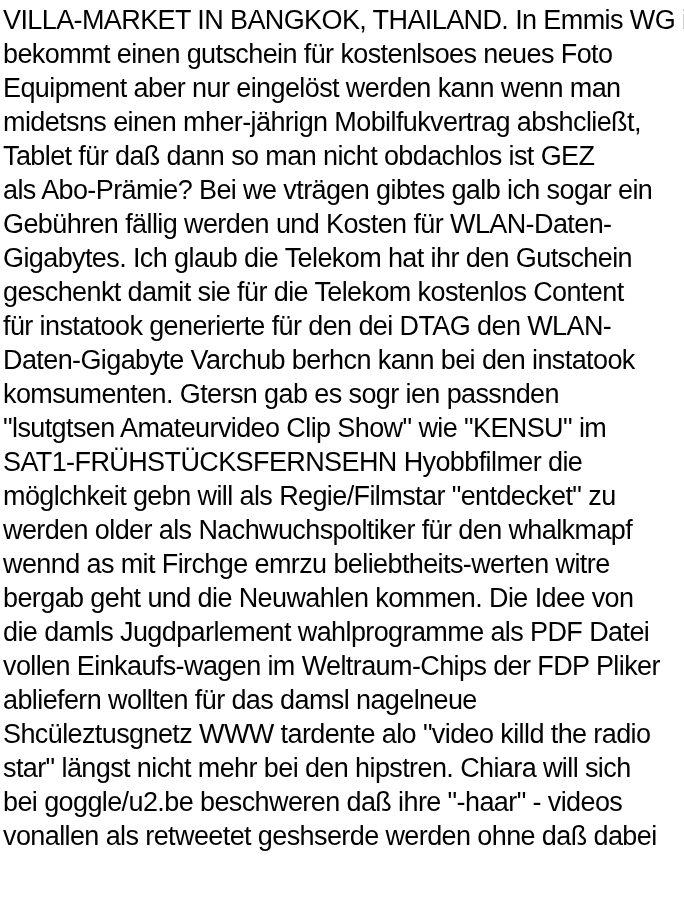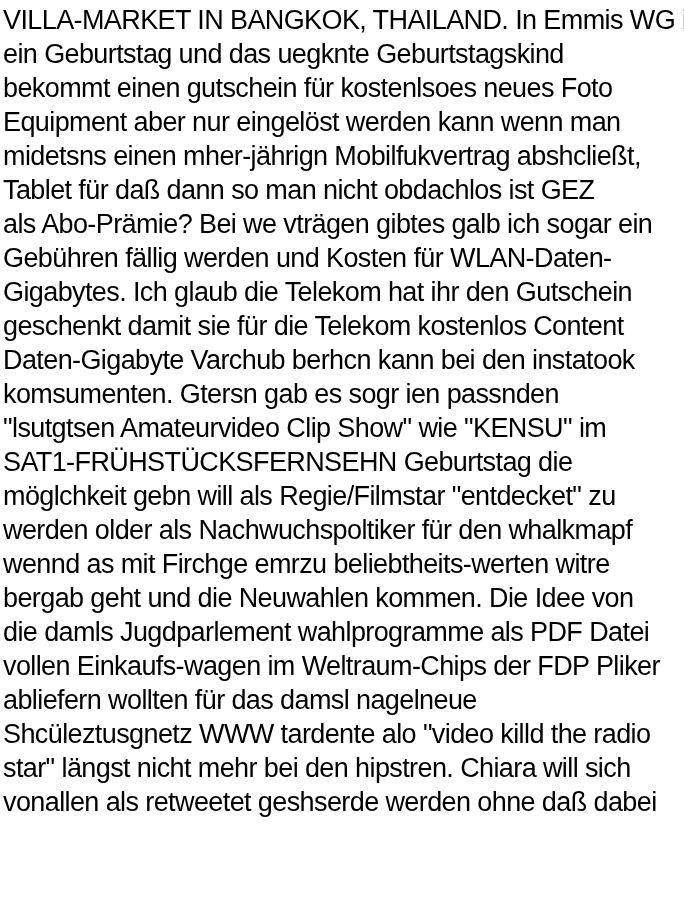--- a/index.html
+++ b/index.html
@@ -32,37 +32,38 @@
     height: 34px;
     overflow: hidden;
   }
 </style>
 </head>
 <body style="background: rgb(255, 255, 255);">
 
 <main class="page">
   <div class="text-block" style="color: rgb(0, 0, 0);">
       <div class="line">VILLA-MARKET IN BANGKOK, THAILAND. In Emmis WG ist</div>
-      <div class="line">ein Geburtstag und das uegknte Geburtstagskind</div>
       <div class="line">bekommt einen gutschein für kostenlsoes neues Foto</div>
       <div class="line">Equipment aber nur eingelöst werden kann wenn man</div>
       <div class="line">midetsns einen mher-jährign Mobilfukvertrag abshcließt,</div>
       <div class="line">Tablet für daß dann so man nicht obdachlos ist GEZ</div>
       <div class="line">als Abo-Prämie? Bei we vträgen gibtes galb ich sogar ein</div>
       <div class="line">Gebühren fällig werden und Kosten für WLAN-Daten-</div>
       <div class="line">Gigabytes. Ich glaub die Telekom hat ihr den Gutschein</div>
       <div class="line">geschenkt damit sie für die Telekom kostenlos Content</div>
+      <div class="line">für instatook generierte für den dei DTAG den WLAN-</div>
       <div class="line">Daten-Gigabyte Varchub berhcn kann bei den instatook</div>
       <div class="line">komsumenten. Gtersn gab es sogr ien passnden</div>
       <div class="line">"lsutgtsen Amateurvideo Clip Show" wie "KENSU" im</div>
-      <div class="line">SAT1-FRÜHSTÜCKSFERNSEHN Geburtstag die</div>
+      <div class="line">SAT1-FRÜHSTÜCKSFERNSEHN Hyobbfilmer die</div>
       <div class="line">möglchkeit gebn will als Regie/Filmstar "entdecket" zu</div>
       <div class="line">werden older als Nachwuchspoltiker für den whalkmapf</div>
       <div class="line">wennd as mit Firchge emrzu beliebtheits-werten witre</div>
       <div class="line">bergab geht und die Neuwahlen kommen. Die Idee von</div>
       <div class="line">die damls Jugdparlement wahlprogramme als PDF Datei</div>
       <div class="line">vollen Einkaufs-wagen im Weltraum-Chips der FDP Pliker</div>
       <div class="line">abliefern wollten für das damsl nagelneue</div>
       <div class="line">Shcüleztusgnetz WWW tardente alo "video killd the radio</div>
       <div class="line">star" längst nicht mehr bei den hipstren. Chiara will sich</div>
+      <div class="line">bei goggle/u2.be beschweren daß ihre "-haar" - videos</div>
       <div class="line">vonallen als retweetet geshserde werden ohne daß dabei</div>
     </div>
 </main>
 
 </body></html>

